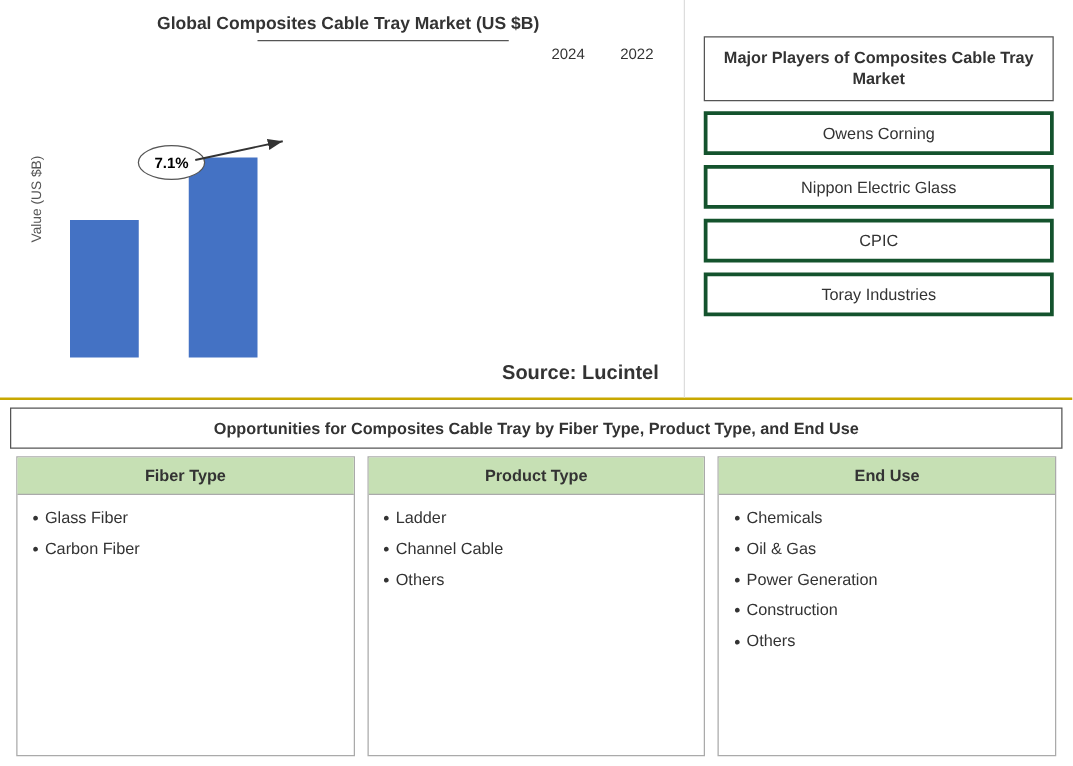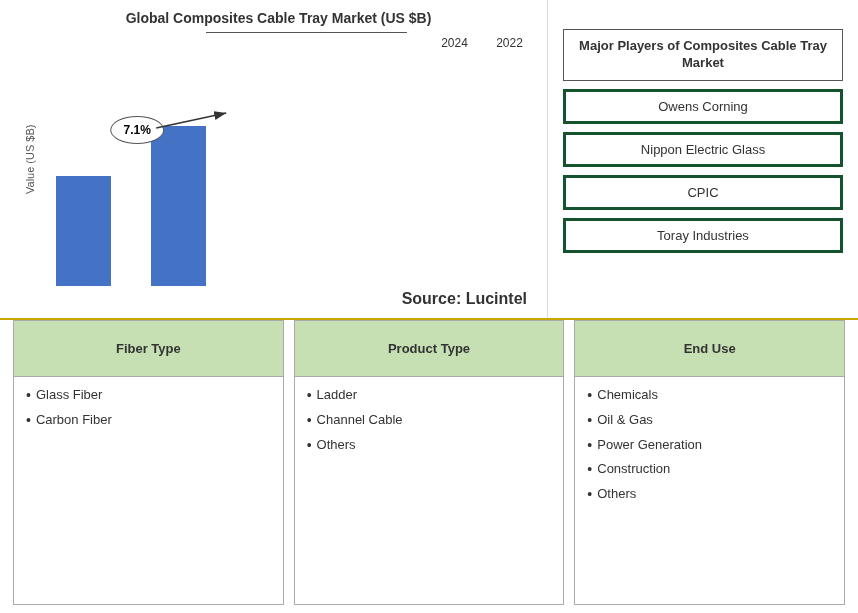--- a/index.html
+++ b/index.html
@@ -191,21 +191,21 @@
       display: flex;
       flex-direction: column;
     }
 
     .category-header {
       background: #c6e0b4;
       text-align: center;
       font-size: 13px;
       font-weight: bold;
       color: #333;
-      padding: 20px 5px;
+      padding: 7px 5px;
       border-bottom: 1px solid #aaa;
     }
 
     .category-content {
       padding: 10px 12px;
       display: flex;
       flex-direction: column;
       gap: 8px;
     }
 
@@ -278,20 +278,21 @@
 
     <div class="major-players-area">
       <div class="major-players-title">Major Players of Composites Cable Tray Market</div>
       <div class="player-item">Owens Corning</div>
       <div class="player-item">Nippon Electric Glass</div>
       <div class="player-item">CPIC</div>
       <div class="player-item">Toray Industries</div>
     </div>
   </div>
 
+  <div class="opportunities-banner">Opportunities for Composites Cable Tray by Fiber Type, Product Type, and End Use</div>
 
   <div class="bottom-section">
 
     <div class="category-box">
       <div class="category-header">Fiber Type</div>
       <div class="category-content">
         <div class="category-item">
           <span class="bullet">•</span>
           <span>Glass Fiber</span>
         </div>

